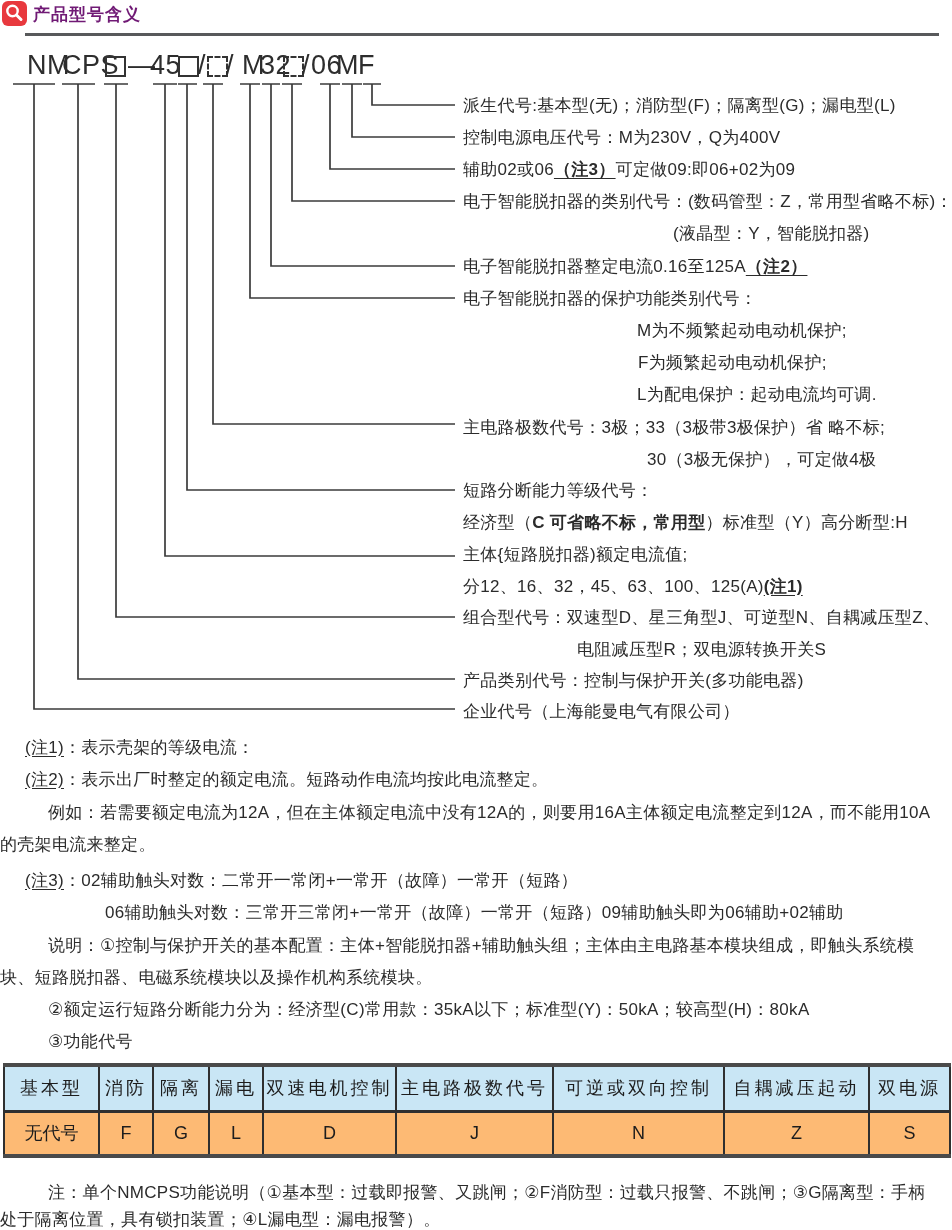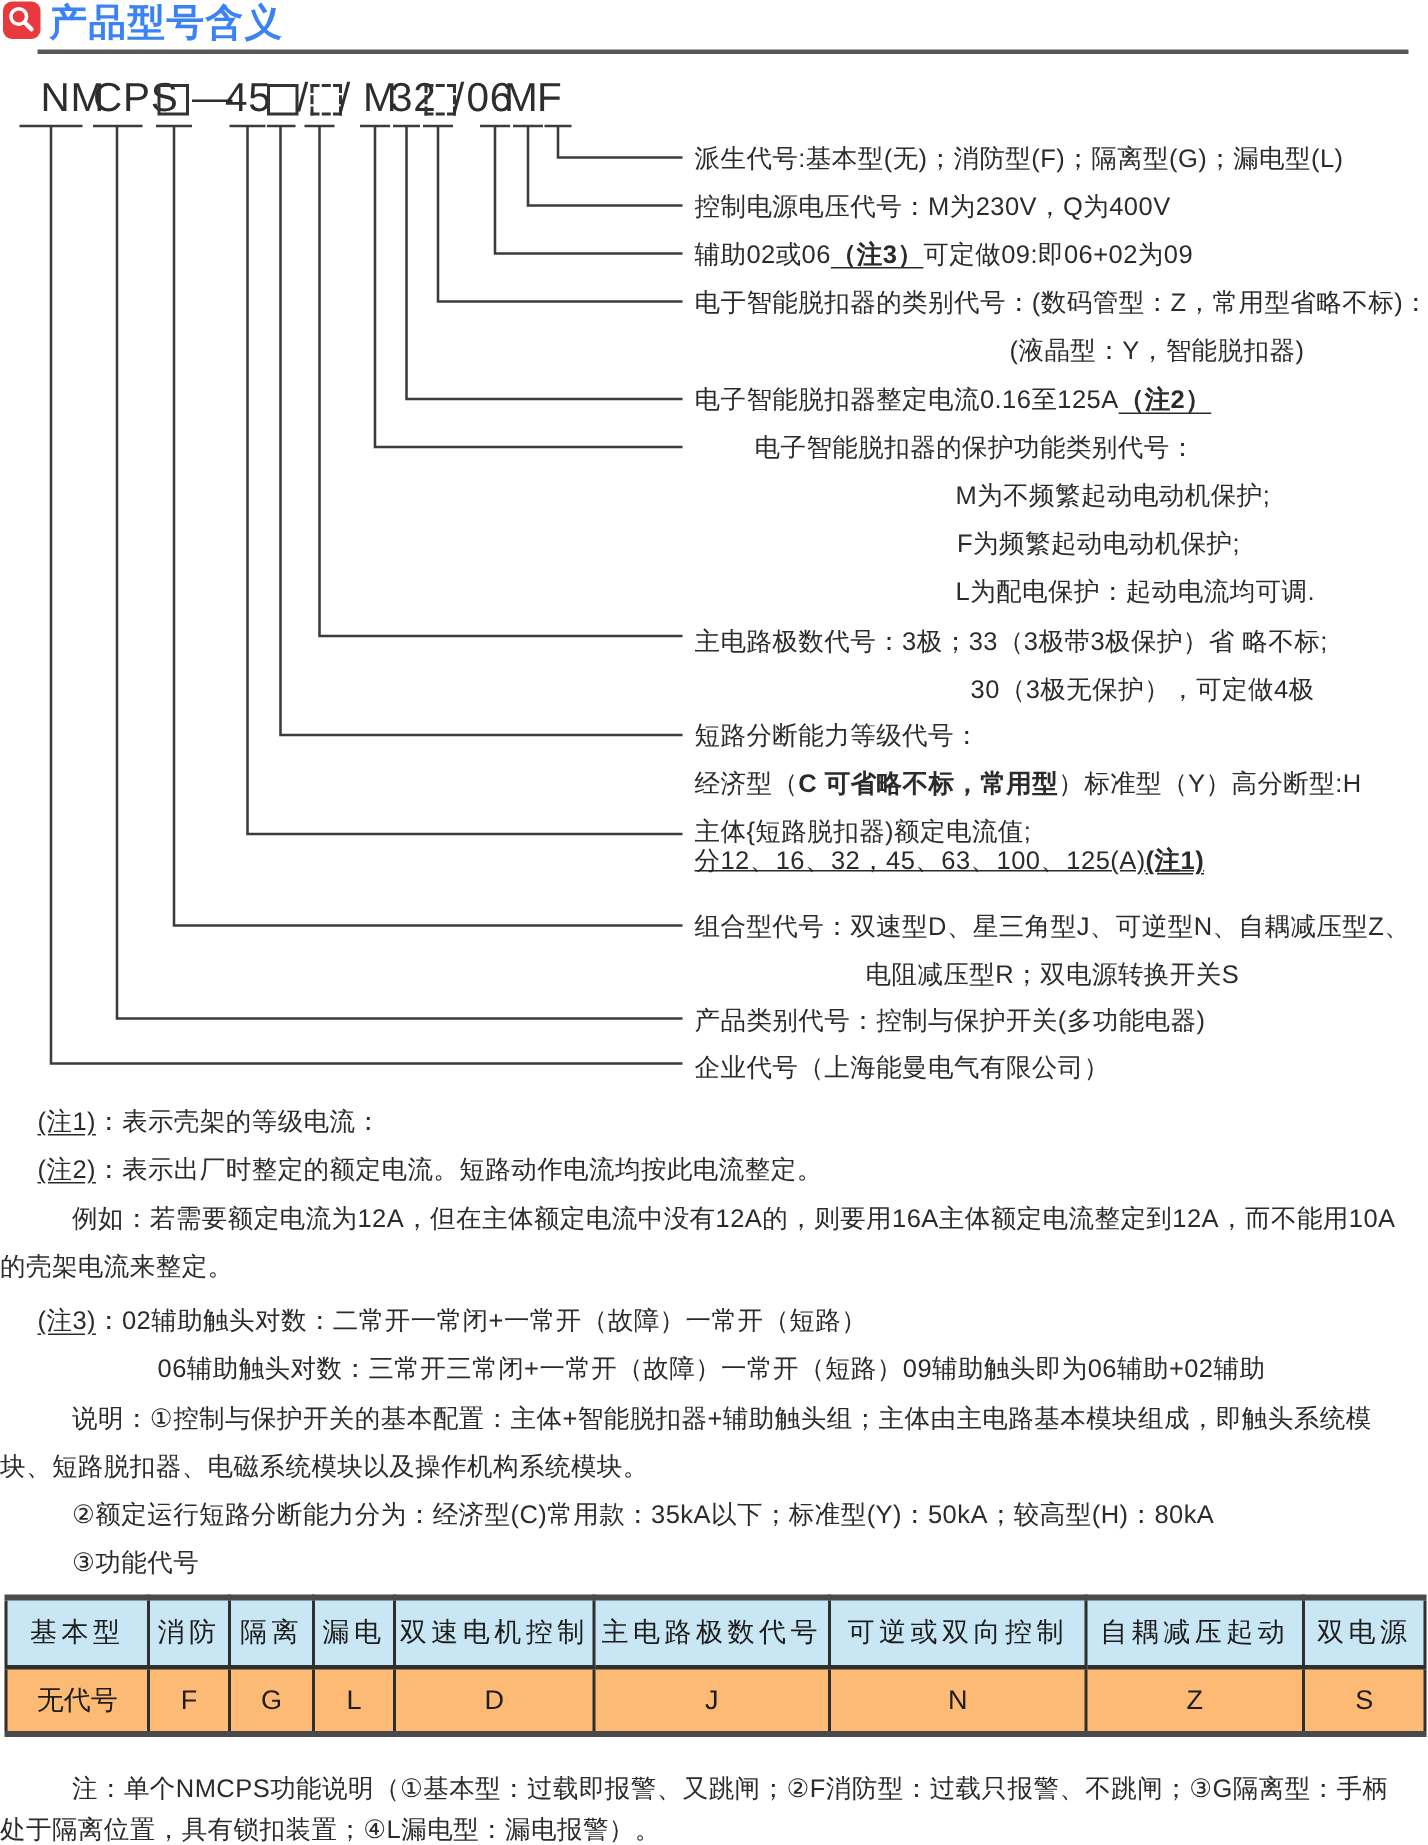--- a/index.html
+++ b/index.html
@@ -1,20 +1,20 @@
 <!DOCTYPE html>
 <html><head>
 <meta charset="utf-8">
 <style>
   html,body{margin:0;padding:0;background:#fff;}
   .page{position:relative;width:952px;height:1230px;background:#ffffff;overflow:hidden;
         font-family:"Liberation Sans","DejaVu Sans",sans-serif;color:#2d2d2d;}
   
   .hicon{position:absolute;left:2px;top:1px;width:25px;height:25px;border-radius:6px;background:#e8393e;}
-  .htitle{position:absolute;left:33px;top:1px;font-size:25px;line-height:28px;font-weight:bold;color:#3b82f6;letter-spacing:1px;white-space:nowrap;}
+  .htitle{position:absolute;left:33px;top:1px;font-size:17px;line-height:28px;font-weight:bold;color:#701a75;letter-spacing:1px;white-space:nowrap;}
   .hrule{position:absolute;left:25px;top:33px;width:914px;height:3px;background:#58595b;}
   
   .seg{position:absolute;top:50px;font-size:27px;line-height:30px;color:#2d2d2d;white-space:pre;letter-spacing:.5px;}
   .box-solid,.box-dashed{position:absolute;top:56px;width:17px;height:17px;border:2px solid #333;}
   .box-dashed{border-style:dashed;}
   
   #connectors{position:absolute;left:0;top:0;width:952px;height:1230px;}
   #connectors path{stroke:#3b3b3b;stroke-width:1.7;fill:none;}
   
   .dline,.nline{position:absolute;font-size:17px;line-height:20px;white-space:nowrap;letter-spacing:.3px;color:#2b2b2b;}
@@ -78,30 +78,30 @@
       <path d="M363,84 H381 M372,84 V105 H455"></path>
     </svg>
 
   <div id="labels">
       <div class="dline" style="left: 463px; top: 96px;"><span>派生代号:基本型(无)；消防型(F)；隔离型(G)；漏电型(L)</span></div>
       <div class="dline" style="left: 463px; top: 128px;"><span>控制电源电压代号：M为230V，Q为400V</span></div>
       <div class="dline" style="left: 463px; top: 160px;"><span>辅助02或06</span><span class="u b">（注3）</span><span>可定做09:即06+02为09</span></div>
       <div class="dline" style="left: 463px; top: 192px;"><span>电于智能脱扣器的类别代号：(数码管型：Z，常用型省略不标)：</span></div>
       <div class="dline" style="left: 673px; top: 224px;"><span>(液晶型：Y，智能脱扣器)</span></div>
       <div class="dline" style="left: 463px; top: 257px;"><span>电子智能脱扣器整定电流0.16至125A</span><span class="u b">（注2）</span></div>
-      <div class="dline" style="left: 463px; top: 289px; margin-left: 40px;"><span>电子智能脱扣器的保护功能类别代号：</span></div>
+      <div class="dline" style="left: 463px; top: 289px;"><span>电子智能脱扣器的保护功能类别代号：</span></div>
       <div class="dline" style="left: 637px; top: 321px;"><span>M为不频繁起动电动机保护;</span></div>
       <div class="dline" style="left: 638px; top: 353px;"><span>F为频繁起动电动机保护;</span></div>
       <div class="dline" style="left: 637px; top: 385px;"><span>L为配电保护：起动电流均可调.</span></div>
       <div class="dline" style="left: 463px; top: 418px;"><span>主电路极数代号：3极；33（3极带3极保护）省 略不标;</span></div>
       <div class="dline" style="left: 647px; top: 450px;"><span>30（3极无保护），可定做4极</span></div>
       <div class="dline" style="left: 463px; top: 481px;"><span>短路分断能力等级代号：</span></div>
       <div class="dline" style="left: 463px; top: 513px;"><span>经济型（</span><span class="b">C 可省略不标，常用型</span><span>）标准型（Y）高分断型:H</span></div>
       <div class="dline" style="left: 463px; top: 545px;"><span>主体{短路脱扣器)额定电流值;</span></div>
-      <div class="dline" style="left: 463px; top: 564px; text-decoration: underline;"><span>分12、16、32，45、63、100、125(A)</span><span class="u b">(注1)</span></div>
+      <div class="dline" style="left: 463px; top: 577px;"><span>分12、16、32，45、63、100、125(A)</span><span class="u b">(注1)</span></div>
       <div class="dline" style="left: 463px; top: 608px;"><span>组合型代号：双速型D、星三角型J、可逆型N、自耦减压型Z、</span></div>
       <div class="dline" style="left: 577px; top: 640px;"><span>电阻减压型R；双电源转换开关S</span></div>
       <div class="dline" style="left: 463px; top: 671px;"><span>产品类别代号：控制与保护开关(多功能电器)</span></div>
       <div class="dline" style="left: 463px; top: 702px;"><span>企业代号（上海能曼电气有限公司）</span></div>
     </div>
 
   <div id="notes">
       <div class="nline" style="left: 25px; top: 738px;"><span class="u">(注1)</span><span>：表示壳架的等级电流：</span></div>
       <div class="nline" style="left: 25px; top: 770px;"><span class="u">(注2)</span><span>：表示出厂时整定的额定电流。短路动作电流均按此电流整定。</span></div>
       <div class="nline" style="left: 48px; top: 803px;"><span>例如：若需要额定电流为12A，但在主体额定电流中没有12A的，则要用16A主体额定电流整定到12A，而不能用10A</span></div>

